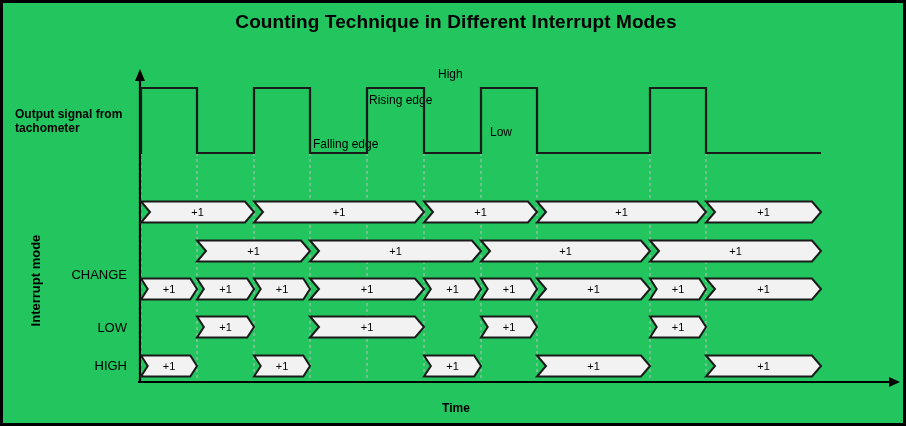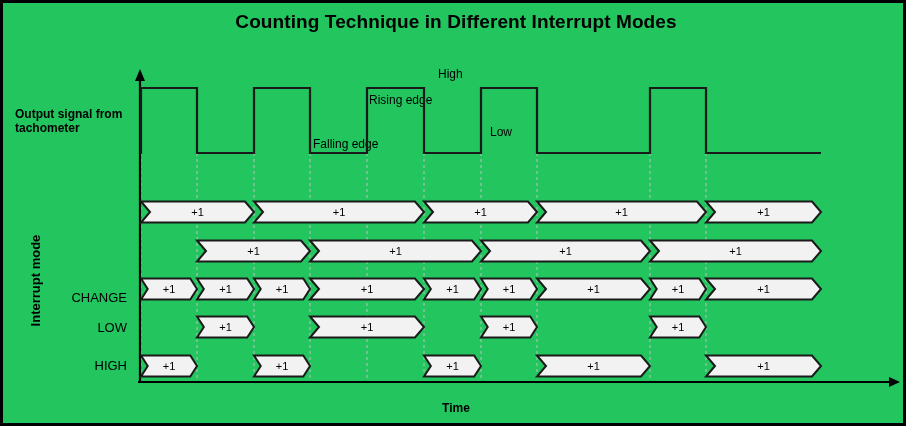--- a/index.html
+++ b/index.html
@@ -31,21 +31,21 @@
 </style>
 </head>
 <body>
 
 <div id="frame">
 
   <div id="title" class="abs">Counting Technique in Different Interrupt Modes</div>
 
   <div id="sig-label" class="abs">Output signal from tachometer</div>
 
-  <div class="abs mode-label" style="top:287px;">CHANGE</div>
+  <div class="abs mode-label" style="top:264px;">CHANGE</div>
   <div class="abs mode-label" style="top:317px;">LOW</div>
   <div class="abs mode-label" style="top:355px;">HIGH</div>
 
   <div id="interrupt-mode" class="abs">Interrupt mode</div>
 
   <div class="abs annot" style="left:435px;top:64px;">High</div>
   <div class="abs annot" style="left:487px;top:122px;">Low</div>
   <div class="abs annot" style="left:366px;top:90px;">Rising edge</div>
   <div class="abs annot" style="left:310px;top:118px;margin-top:16px;">Falling edge</div>
 

